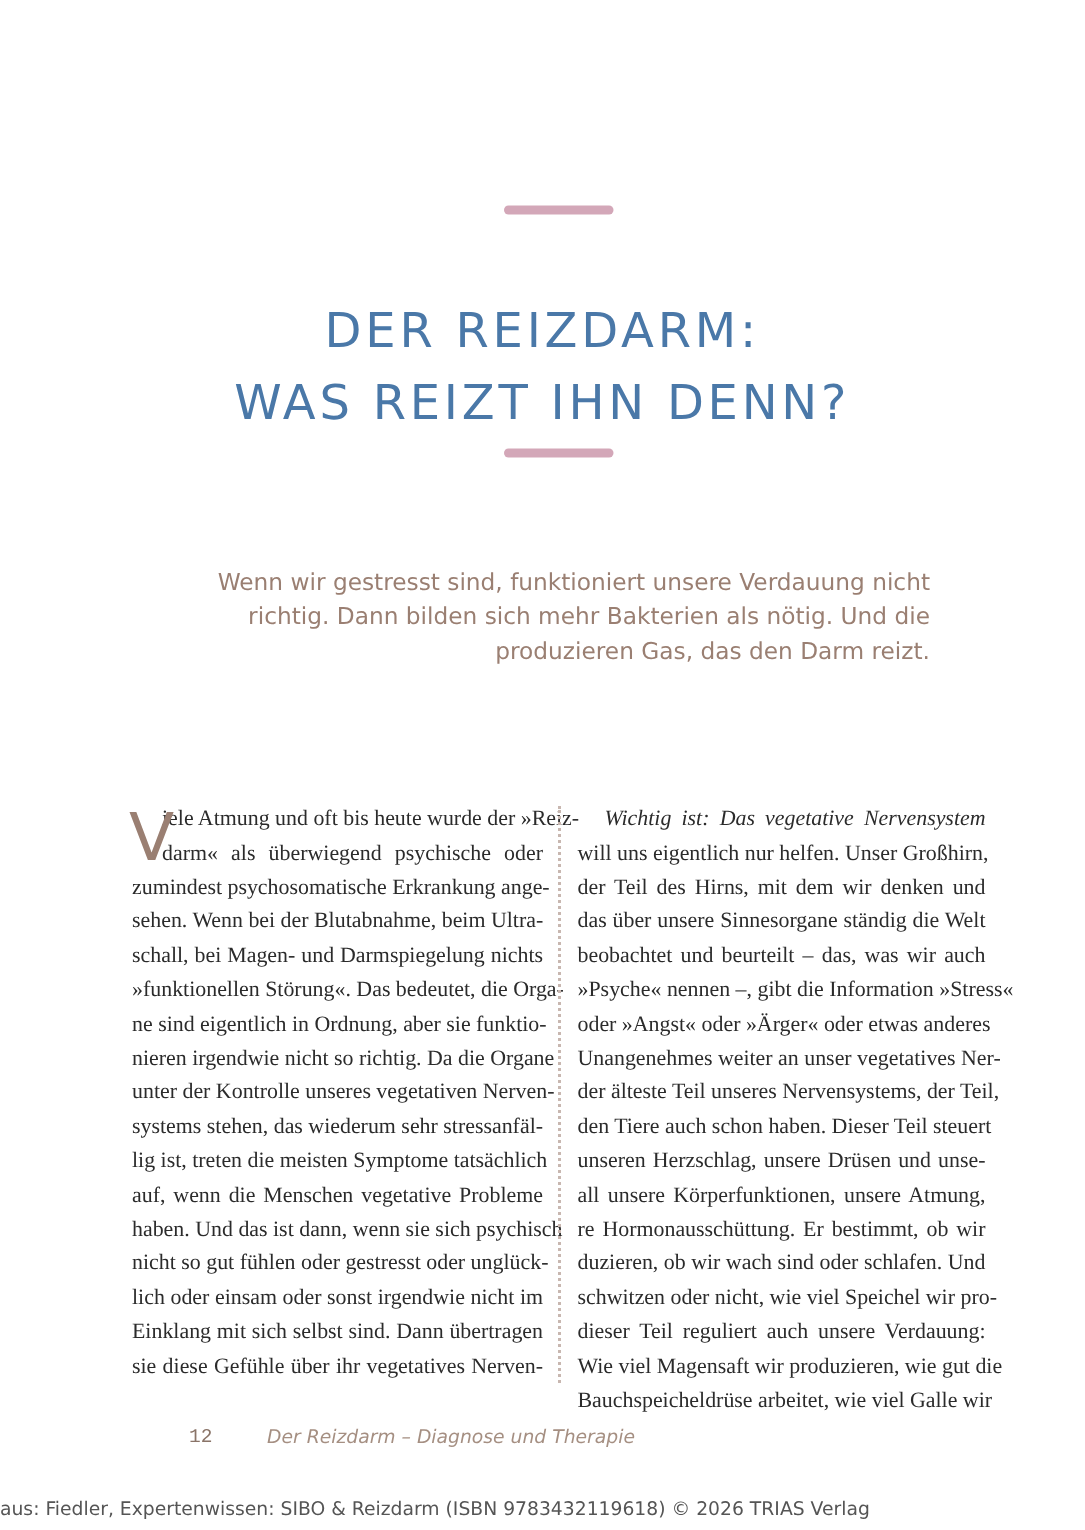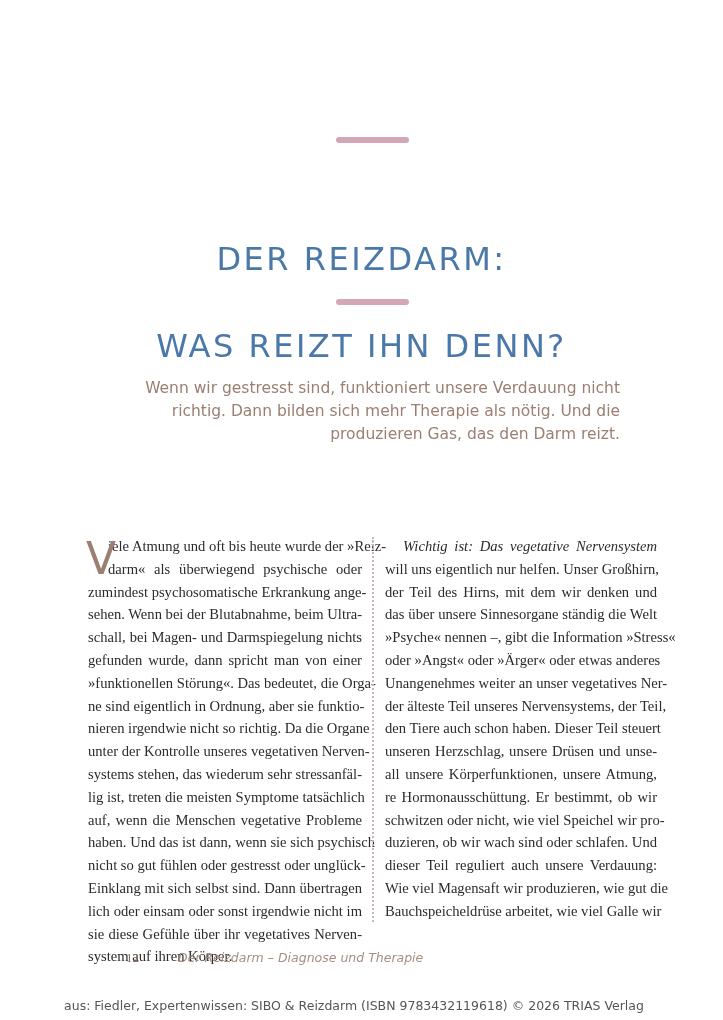--- a/index.html
+++ b/index.html
@@ -13,21 +13,21 @@
   .rule.bottom { top: 299px; }
 
   .title {
     position: absolute; left: 0; width: 723px; top: 175px;
     text-align: center;
     font-family: "DejaVu Sans", sans-serif;
     color: #4a78a8;
     font-size: 32px; line-height: 48px; letter-spacing: 2.5px;
     font-weight: normal;
   }
-  .title div { white-space: nowrap; margin-top: 39px; }
+  .title div { white-space: nowrap; }
 
   .lead {
     position: absolute; left: 120px; width: 500px; top: 377px;
     text-align: right;
     font-family: "DejaVu Sans", sans-serif;
     color: #9a7f72;
     font-size: 15.5px; line-height: 23px;
   }
   .lead div { white-space: nowrap; }
 
@@ -50,90 +50,89 @@
     font-weight: normal;
   }
 
   .divider {
     position: absolute; left: 372px; top: 537px; height: 385px; width: 0;
     border-left: 2px dotted #c8b7b0;
   }
 
   .footer-page {
     position: absolute; left: 126px; top: 950px;
-    font-family: Liberation Serif, serif; font-size: 13px; color: #8a7468;
+    font-family: Liberation Mono, monospace; font-size: 13px; color: #8a7468;
   }
   .footer-running {
     position: absolute; left: 162px; top: 950px;
     font-family: "DejaVu Sans", sans-serif; font-size: 12.5px; font-style: italic; color: #a58f82; padding-left: 16px;
   }
   .credit {
-    position: absolute; left: 0; width: 708px; top: 998px; text-align: center;
+    position: absolute; left: 0; width: 708px; top: 998px; 
     font-family: "DejaVu Sans", sans-serif; font-size: 12.5px; color: #555555;
     white-space: nowrap;
   }
 </style>
 </head>
 <body>
 
 <div class="rule top"></div>
 
 <h1 class="title">
   <div>DER REIZDARM:</div>
   <div>WAS REIZT IHN DENN?</div>
 </h1>
 
 <div class="rule bottom"></div>
 
 <div class="lead">
   <div>Wenn wir gestresst sind, funktioniert unsere Verdauung nicht</div>
-  <div>richtig. Dann bilden sich mehr Therapie als nötig. Und die</div>
+  <div>richtig. Dann bilden sich mehr Bakterien als nötig. Und die</div>
   <div>produzieren Gas, das den Darm reizt.</div>
 </div>
 
 <div class="col left">
   <span class="dropcap">V</span>
   <div class="line indent-drop">iele Atmung und oft bis heute wurde der »Reiz-</div>
   <div class="line indent-drop">darm« als überwiegend psychische oder</div>
   <div class="line">zumindest psychosomatische Erkrankung ange-</div>
   <div class="line">sehen. Wenn bei der Blutabnahme, beim Ultra-</div>
   <div class="line">schall, bei Magen- und Darmspiegelung nichts</div>
-  <div class="line">gefunden wurde, dann spricht man von einer</div>
   <div class="line">»funktionellen Störung«. Das bedeutet, die Orga-</div>
   <div class="line">ne sind eigentlich in Ordnung, aber sie funktio-</div>
   <div class="line">nieren irgendwie nicht so richtig. Da die Organe</div>
   <div class="line">unter der Kontrolle unseres vegetativen Nerven-</div>
   <div class="line">systems stehen, das wiederum sehr stressanfäl-</div>
   <div class="line">lig ist, treten die meisten Symptome tatsächlich</div>
   <div class="line">auf, wenn die Menschen vegetative Probleme</div>
   <div class="line">haben. Und das ist dann, wenn sie sich psychisch</div>
   <div class="line">nicht so gut fühlen oder gestresst oder unglück-</div>
+  <div class="line">lich oder einsam oder sonst irgendwie nicht im</div>
   <div class="line">Einklang mit sich selbst sind. Dann übertragen</div>
-  <div class="line">lich oder einsam oder sonst irgendwie nicht im</div>
   <div class="line">sie diese Gefühle über ihr vegetatives Nerven-</div>
-  <div class="line last">system auf ihren Körper.</div>
 </div>
 
 <div class="divider"></div>
 
 <div class="col right">
   <div class="line indent-para">Wichtig ist: Das vegetative Nervensystem</div>
   <div class="line">will uns eigentlich nur helfen. Unser Großhirn,</div>
   <div class="line">der Teil des Hirns, mit dem wir denken und</div>
   <div class="line">das über unsere Sinnesorgane ständig die Welt</div>
+  <div class="line">beobachtet und beurteilt – das, was wir auch</div>
   <div class="line">»Psyche« nennen –, gibt die Information »Stress«</div>
   <div class="line">oder »Angst« oder »Ärger« oder etwas anderes</div>
   <div class="line">Unangenehmes weiter an unser vegetatives Ner-</div>
   <div class="line">der älteste Teil unseres Nervensystems, der Teil,</div>
   <div class="line">den Tiere auch schon haben. Dieser Teil steuert</div>
   <div class="line">unseren Herzschlag, unsere Drüsen und unse-</div>
   <div class="line">all unsere Körperfunktionen, unsere Atmung,</div>
   <div class="line">re Hormonausschüttung. Er bestimmt, ob wir</div>
+  <div class="line">duzieren, ob wir wach sind oder schlafen. Und</div>
   <div class="line">schwitzen oder nicht, wie viel Speichel wir pro-</div>
-  <div class="line">duzieren, ob wir wach sind oder schlafen. Und</div>
   <div class="line">dieser Teil reguliert auch unsere Verdauung:</div>
   <div class="line">Wie viel Magensaft wir produzieren, wie gut die</div>
   <div class="line">Bauchspeicheldrüse arbeitet, wie viel Galle wir</div>
 </div>
 
 <div class="footer-page">12</div>
 <div class="footer-running">Der Reizdarm – Diagnose und Therapie</div>
 <div class="credit">aus: Fiedler, Expertenwissen: SIBO &amp; Reizdarm (ISBN 9783432119618) © 2026 TRIAS Verlag</div>
 
 </body></html>

